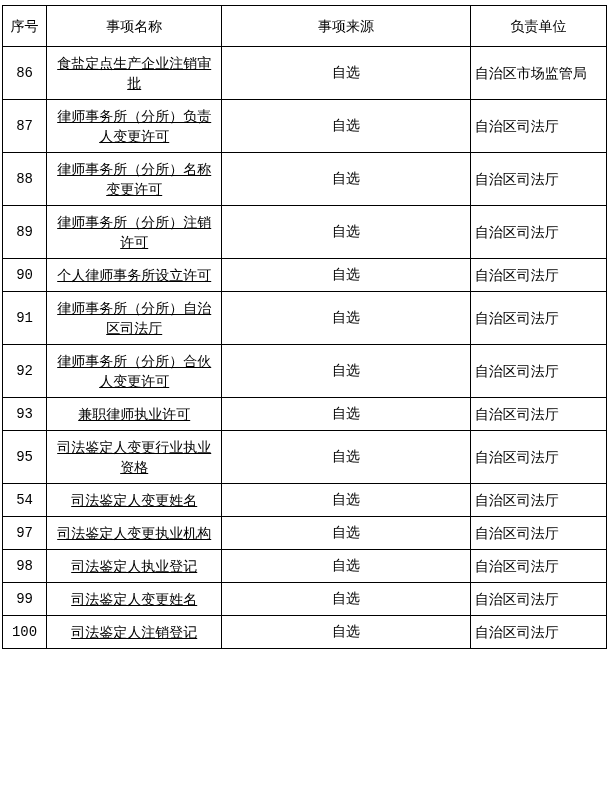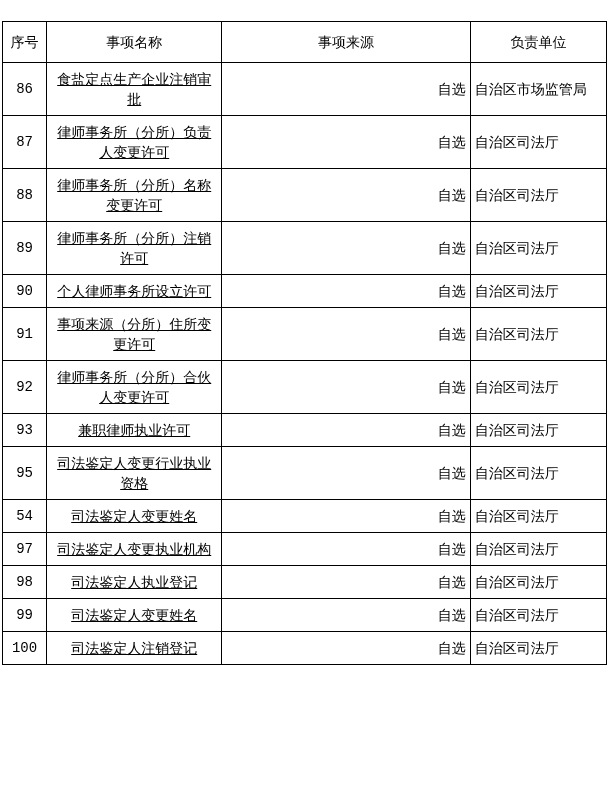--- a/index.html
+++ b/index.html
@@ -15,21 +15,21 @@
   }
   .page {
     width: 611px;
     height: 805px;
     position: relative;
     overflow: hidden;
   }
   table.matters {
     border-collapse: collapse;
     width: 605px;
-    margin: 21px 0 0 2px;
+    margin: 5px 0 0 2px;
     table-layout: fixed;
   }
   table.matters td, table.matters th {
     border: 1px solid #000000;
     font-weight: normal;
     font-size: 14px;
     line-height: 20px;
     padding: 6px 4px;
     vertical-align: middle;
   }
@@ -45,22 +45,23 @@
   }
   .cell-no {
     text-align: center;
     font-family: Liberation Mono, monospace;
   }
   .cell-name {
     text-align: center;
     text-decoration: underline;
   }
   .cell-source {
-    text-align: right;
+    text-align: center;
     padding-left: 8px;
+    font-family: Liberation Serif, serif;
   }
   .cell-unit {
   }
 </style>
 </head>
 <body>
 
 <div class="page">
   <table class="matters">
     <colgroup>
@@ -103,21 +104,21 @@
         <td class="cell-unit">自治区司法厅</td>
       </tr>
       <tr>
         <td class="cell-no">90</td>
         <td class="cell-name">个人律师事务所设立许可</td>
         <td class="cell-source">自选</td>
         <td class="cell-unit">自治区司法厅</td>
       </tr>
       <tr>
         <td class="cell-no">91</td>
-        <td class="cell-name">事项来源（分所）住所变更许可</td>
+        <td class="cell-name">律师事务所（分所）自治区司法厅</td>
         <td class="cell-source">自选</td>
         <td class="cell-unit">自治区司法厅</td>
       </tr>
       <tr>
         <td class="cell-no">92</td>
         <td class="cell-name">律师事务所（分所）合伙人变更许可</td>
         <td class="cell-source">自选</td>
         <td class="cell-unit">自治区司法厅</td>
       </tr>
       <tr>

